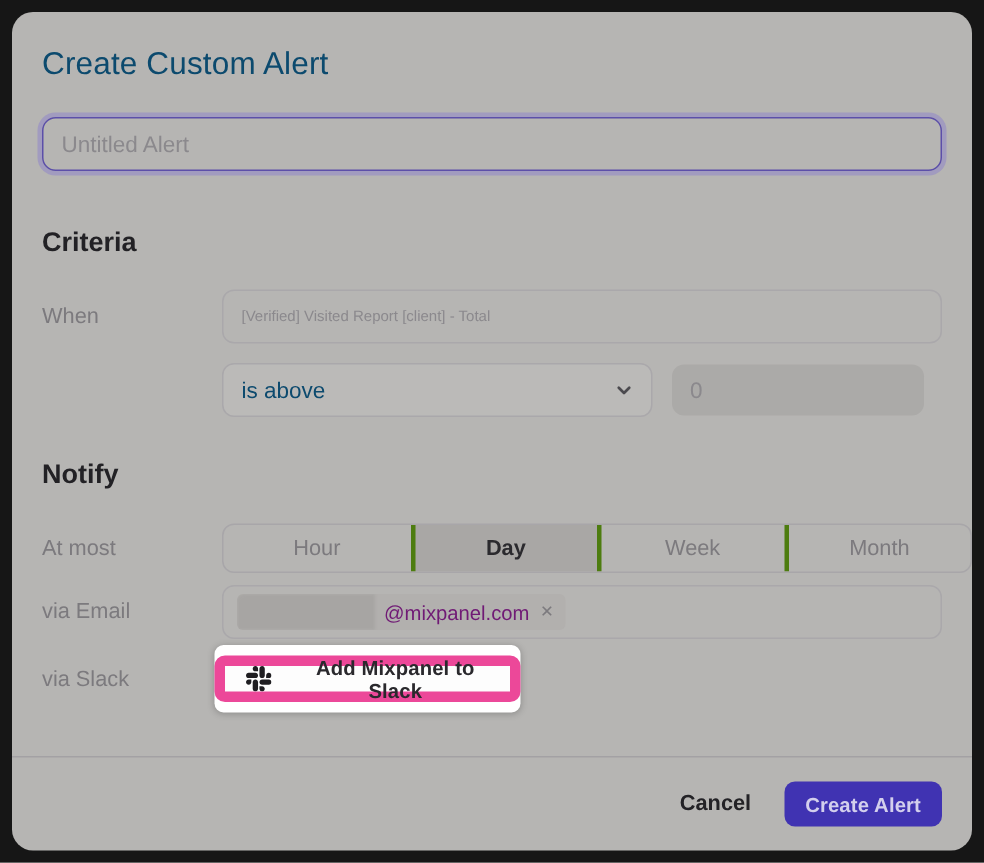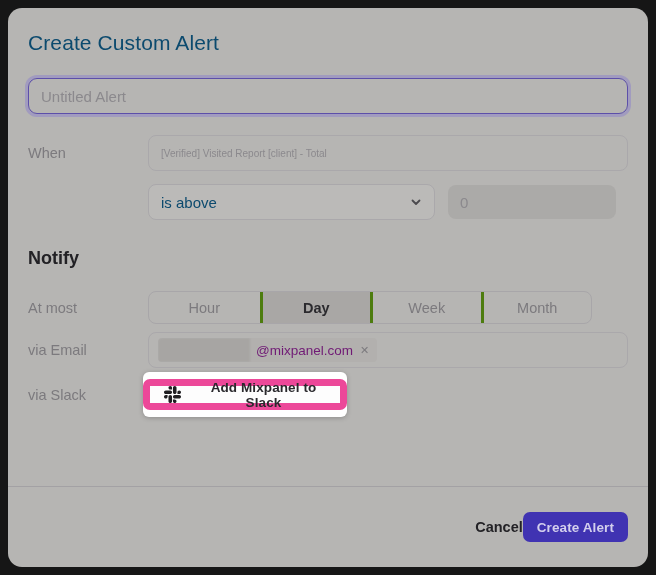--- a/index.html
+++ b/index.html
@@ -74,21 +74,21 @@
   .chevron{display:flex;align-items:center;color:#4b4a4e;}
   .threshold-input{
     width:168px;height:34px;box-sizing:border-box;
     background:#abaaa8;border:none;border-radius:8px;
     padding:0 12px;
     font-family:"Liberation Sans",sans-serif;
     font-size:15px;color:#8b898d;outline:none;display:block;
   }
   .threshold-input::placeholder{color:#8b898d;opacity:1;}
   .segmented{
-    width:444px;height:33px;box-sizing:border-box;
+    width:500px;height:33px;box-sizing:border-box;
     border:1px solid #a8a6a9;border-radius:8px;
     display:grid;grid-template-columns:1fr 1fr 1fr 1fr;
     overflow:hidden;
   }
   .segment{
     display:flex;align-items:center;justify-content:center;
     font-size:14.5px;color:#7c7a7e;cursor:pointer;
     border-left:3px solid #4d7c0f;
   }
   .segment:first-child{border-left:none;}
@@ -125,23 +125,23 @@
     height:31px;box-sizing:border-box;
     background:#fdfdfd;border:7px solid #ec4899;border-radius:7px;
     display:flex;align-items:center;gap:20px;
     padding:0 14px;cursor:pointer;
     font-family:"Liberation Sans",sans-serif;
   }
   .slack-button-label{font-size:13.5px;font-weight:700;color:#2a292d;letter-spacing:.1px;}
   .footer{
     margin-top:auto;
     border-top:1px solid #a3a1a4;
-    height:81px;flex:0 0 auto;box-sizing:border-box;
+    height:63px;flex:0 0 auto;box-sizing:border-box;
     display:flex;align-items:center;justify-content:flex-end;
-    padding:0 20px;
+    gap:22px;padding:0 20px;
   }
   .cancel-button{
     background:none;border:none;cursor:pointer;
     font-family:"Liberation Sans",sans-serif;
     font-size:14.5px;font-weight:700;color:#232226;padding:0;
   }
   .create-button{
     height:30px;min-width:100px;box-sizing:border-box;
     background:#4033b2;border:none;border-radius:7px;
     padding:0 14px;cursor:pointer;
@@ -151,20 +151,21 @@
 </style>
 </head>
 <body>
 
 <div class="dialog">
   <div class="content">
     <div class="dialog-title">Create Custom Alert</div>
 
     <input class="name-input" type="text" placeholder="Untitled Alert" style="">
 
+    <div class="section-heading heading-criteria">Criteria</div>
 
     <div class="form-row row-when">
       <div class="field-label">When</div>
       <input class="text-field" type="text" placeholder="[Verified] Visited Report [client] - Total" style="">
     </div>
 
     <div class="form-row row-condition">
       <div class="field-label"></div>
       <div class="condition-cells">
         <div class="select-box">

